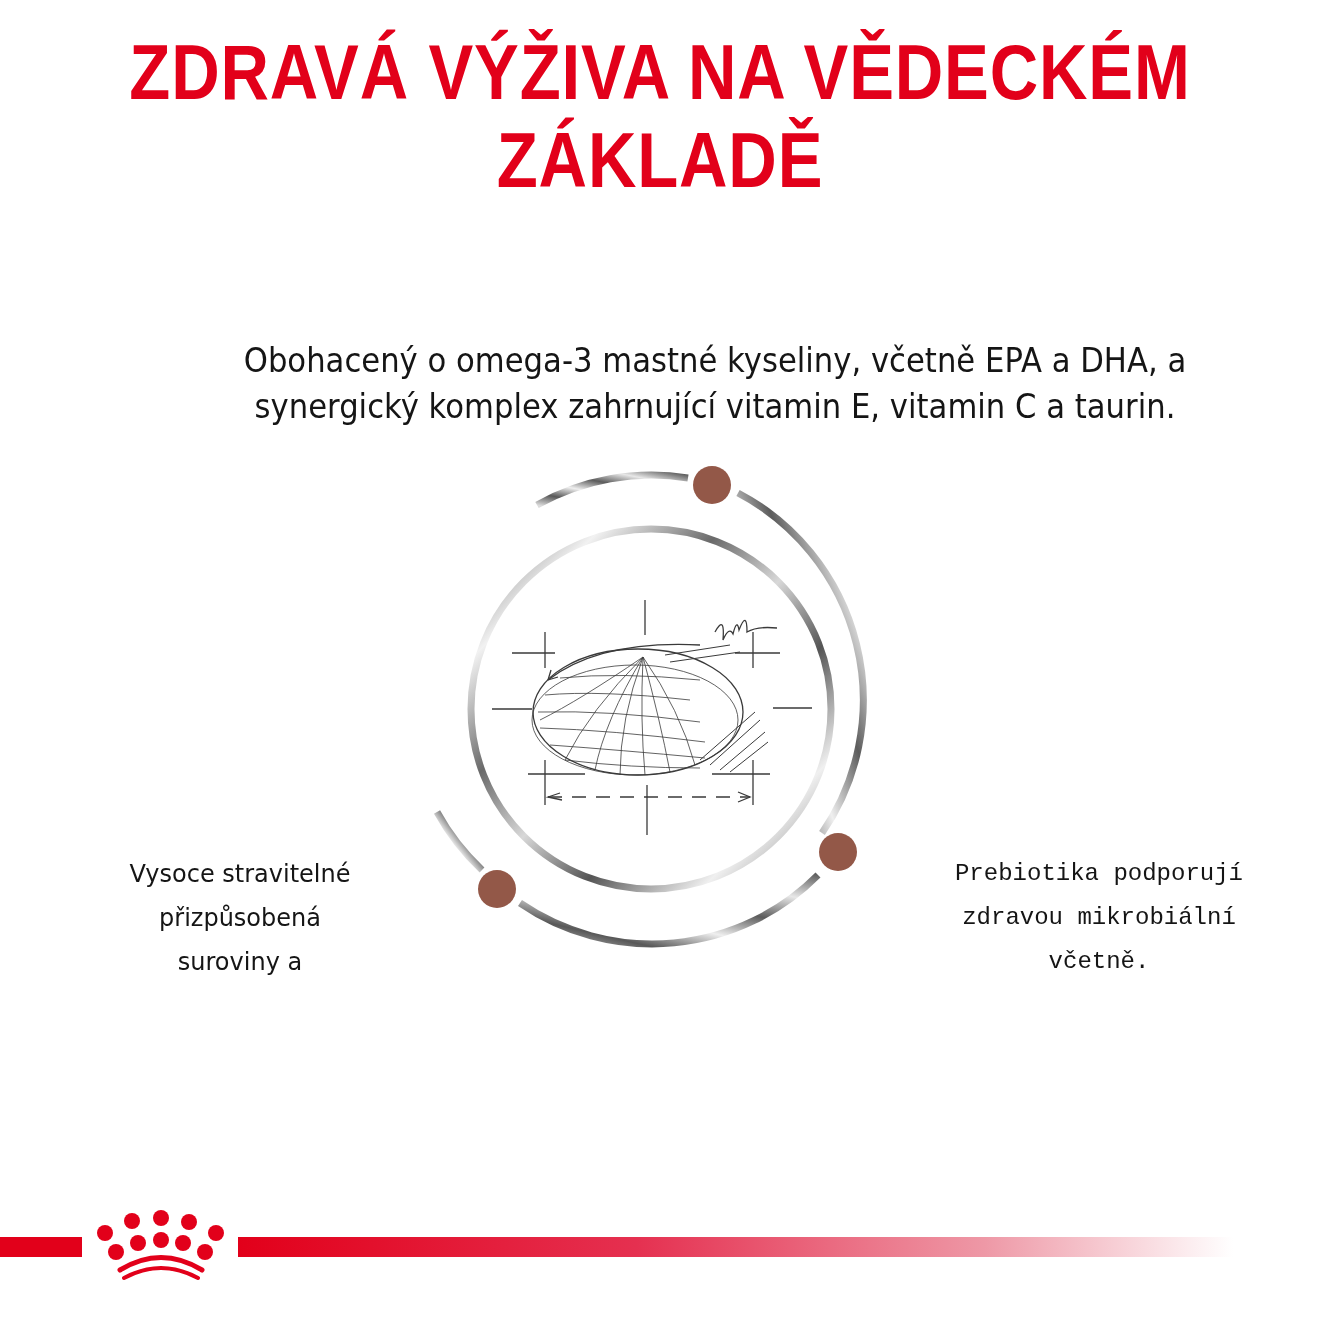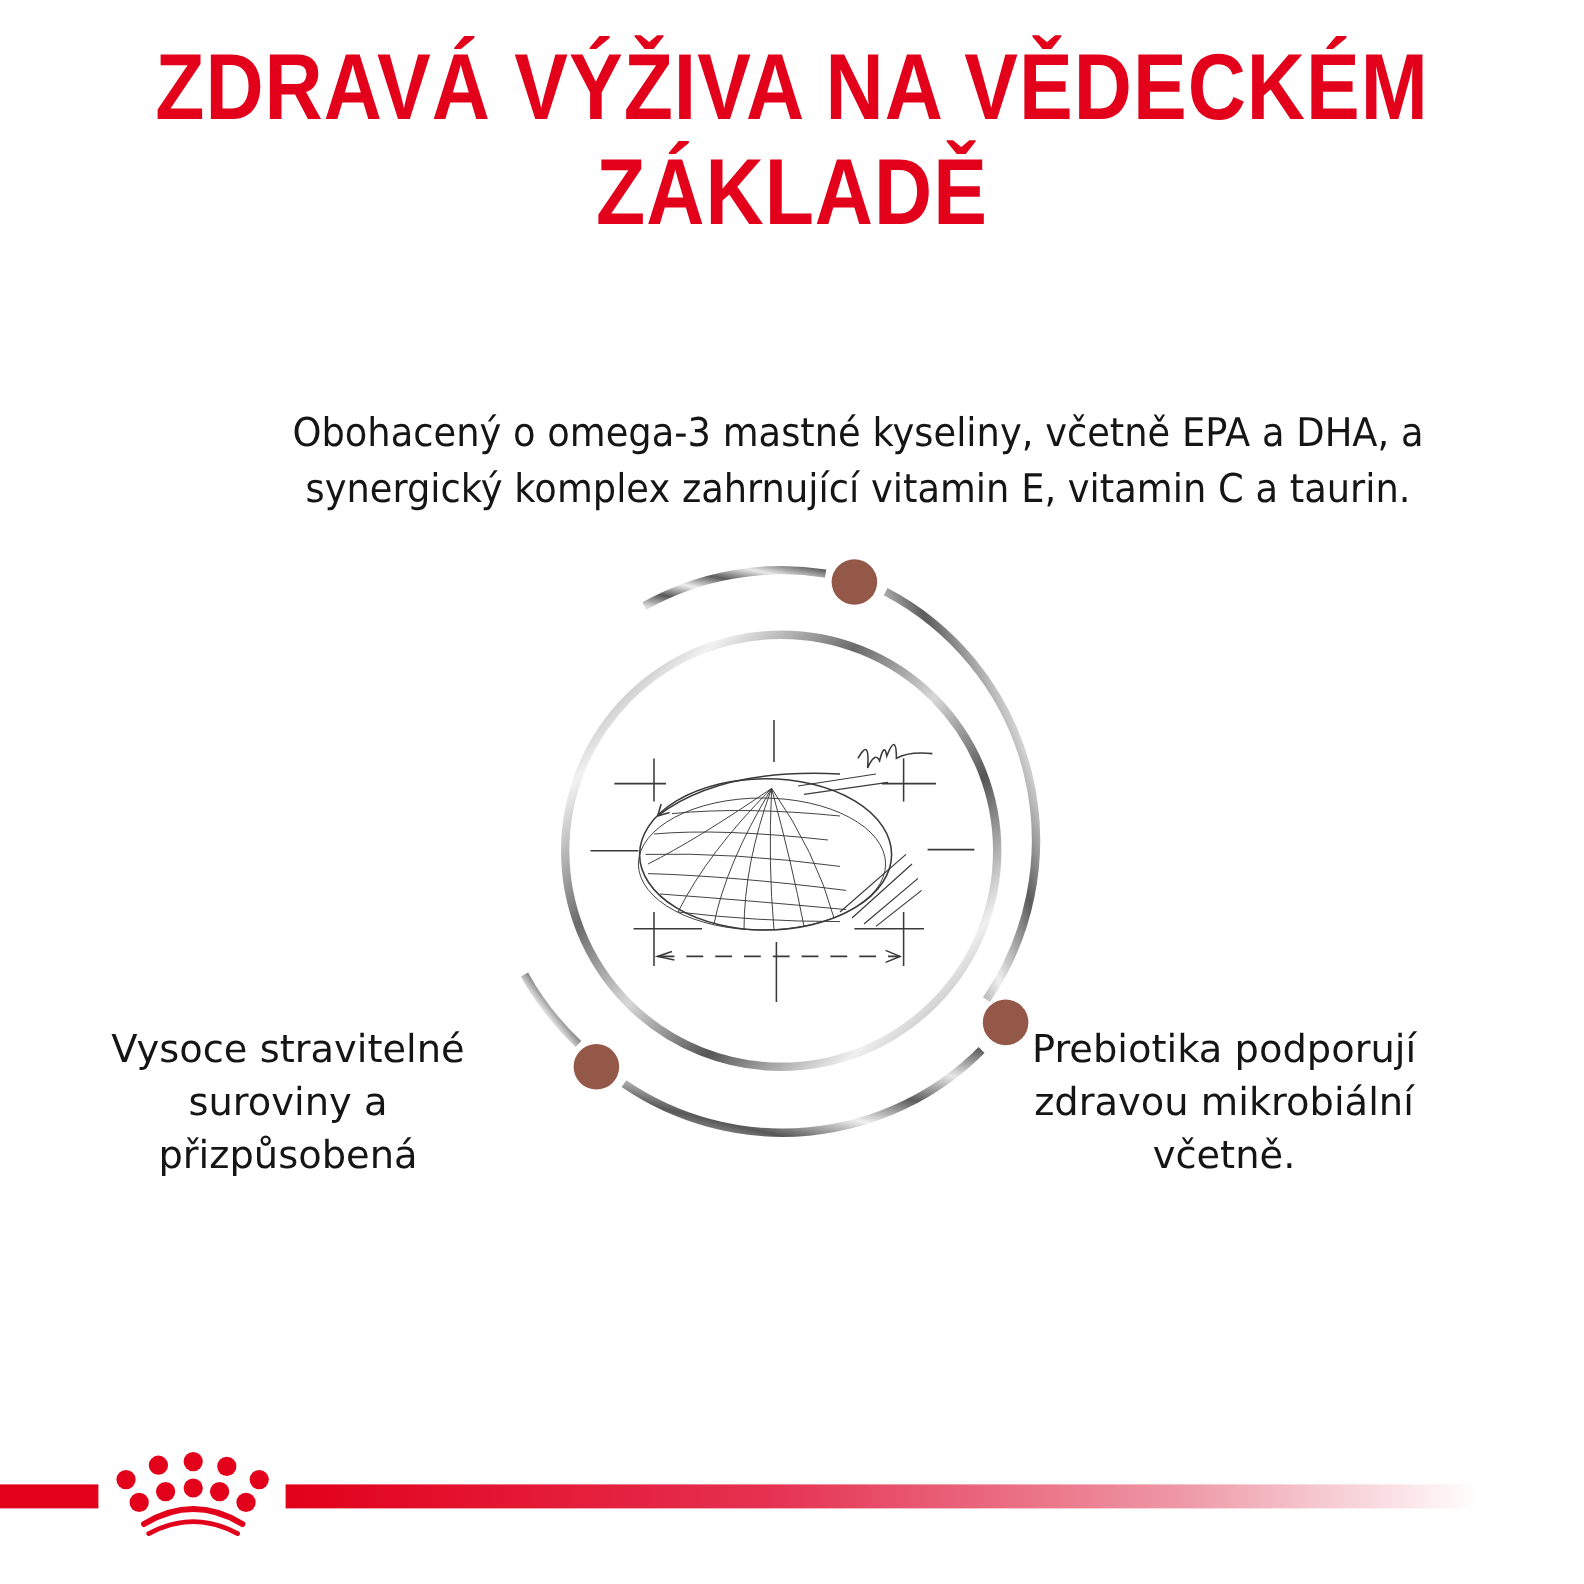--- a/index.html
+++ b/index.html
@@ -44,27 +44,27 @@
     color: #151515;
     transform: scaleX(0.93);
     transform-origin: 555px 0;
   }
   .lead span { display: block; }
 
   .side {
     position: absolute;
     text-align: center;
     font-family: "DejaVu Sans", sans-serif;
-    font-size: 32px;
+    font-size: 24px;
     line-height: 44px;
     color: #151515;
   }
   .side span { display: block; white-space: nowrap; }
   .side.left { left: 40px; top: 852px; width: 400px; }
-  .side.right { left: 820px; top: 852px; width: 400px; }
+  .side.right { left: 899px; top: 852px; width: 400px; font-family: Liberation Mono, monospace; }
 
   .diagram {
     position: absolute;
     left: 0; top: 0;
     width: 1320px; height: 1320px;
     pointer-events: none;
   }
 
   .footer-bar {
     position: absolute;
@@ -183,22 +183,22 @@
       <line x1="730" y1="772" x2="768" y2="742"></line>
       <line x1="700" y1="760" x2="755" y2="712"></line>
       <line x1="665" y1="655" x2="730" y2="645"></line>
       <line x1="670" y1="662" x2="740" y2="652"></line>
     </g>
   </g>
 </svg>
 
 <div class="side left">
   <span>Vysoce stravitelné</span>
+  <span>přizpůsobená</span>
   <span>suroviny a</span>
-  <span>přizpůsobená</span>
 </div>
 
 <div class="side right">
   <span>Prebiotika podporují</span>
   <span>zdravou mikrobiální</span>
   <span>včetně.</span>
 </div>
 
 <div class="footer-bar left"></div>
 <div class="footer-bar right"></div>

